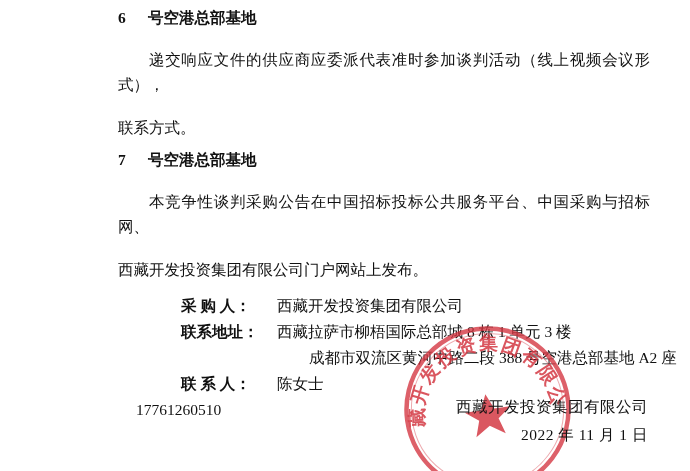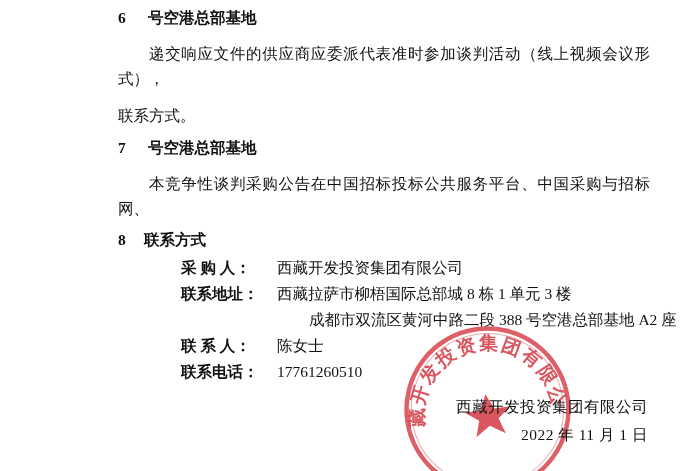--- a/index.html
+++ b/index.html
@@ -35,21 +35,21 @@
   }
   .sec-head.spaced .num {
     margin-right: 10px;
   }
   .sec-head.tight .num {
     margin-right: 6px;
   }
   .para {
     font-size: 15.5px;
     line-height: 1.62;
-    margin: 12px 0 2px 0;
+    margin: 18px 0 2px 0;
     text-align: justify;
     text-indent: 0;
   }
   .para.indent {
     text-indent: 31px;
   }
   .gap-sm { height: 5px; }
 
   .contact-block {
     margin-top: 4px;
@@ -134,46 +134,45 @@
   </p>
 
   <div class="gap-sm"></div>
 
   <div class="sec-head spaced">
     <span class="num">7</span><span>号空港总部基地</span>
   </div>
   <p class="para indent">
     <span>本竞争性谈判采购公告在中国招标投标公共服务平台、中国采购与招标网、</span>
   </p>
+  <p class="para">
+    <span>西藏开发投资集团有限公司门户网站上发布。</span>
+  </p>
 
   <div class="gap-sm"></div>
 
-  <div class="sec-head tight">
-    <span class="num">8</span><span>联系方式</span>
-  </div>
 
   <div class="contact-block">
     <div class="contact-row">
       <span class="contact-label">采 购 人：</span>
       <span class="contact-value">西藏开发投资集团有限公司</span>
     </div>
     <div class="contact-row">
       <span class="contact-label">联系地址：</span>
       <span class="contact-value">西藏拉萨市柳梧国际总部城 8 栋 1 单元 3 楼</span>
     </div>
     <div class="contact-row cont">
       <span class="contact-label">联系地址：</span>
       <span class="contact-value">成都市双流区黄河中路二段 388 号空港总部基地 A2 座</span>
     </div>
     <div class="contact-row">
       <span class="contact-label">联 系 人：</span>
       <span class="contact-value">陈女士</span>
     </div>
     <div class="contact-row">
-      <span class="contact-label">联系电话：</span>
       <span class="contact-value">17761260510</span>
     </div>
   </div>
 
   <div class="seal">
     <svg width="175" height="175" viewBox="0 0 175 175" aria-hidden="true">
       <g transform="rotate(-8 87.5 87.5)">
         <circle cx="87.5" cy="87.5" r="81" fill="none" stroke="#d3343f" stroke-width="4.5" opacity="0.85"></circle>
         <circle cx="87.5" cy="87.5" r="76" fill="none" stroke="#d3343f" stroke-width="1" opacity="0.45"></circle>
         <path id="sealArcTop" d="M 23 92 A 64.5 64.5 0 0 1 152 92" fill="none" stroke="none"></path>

